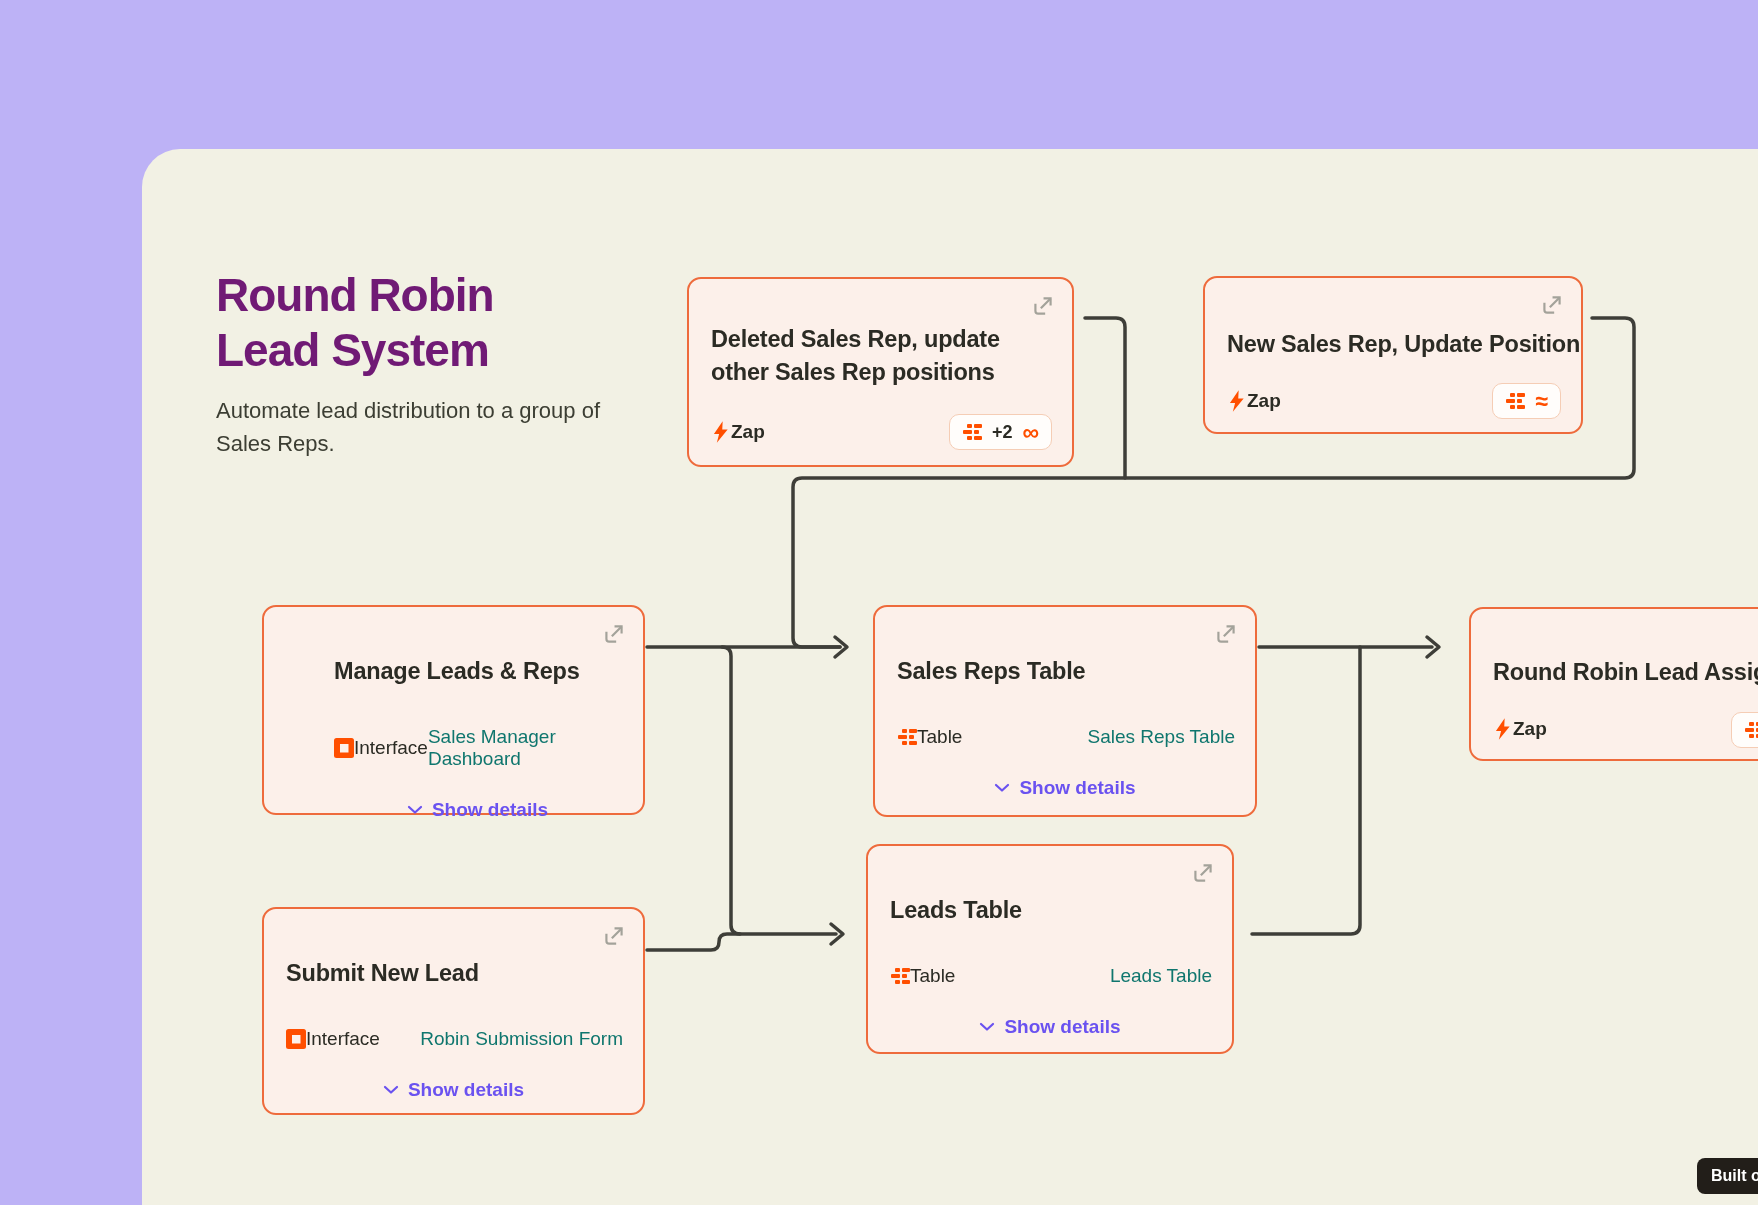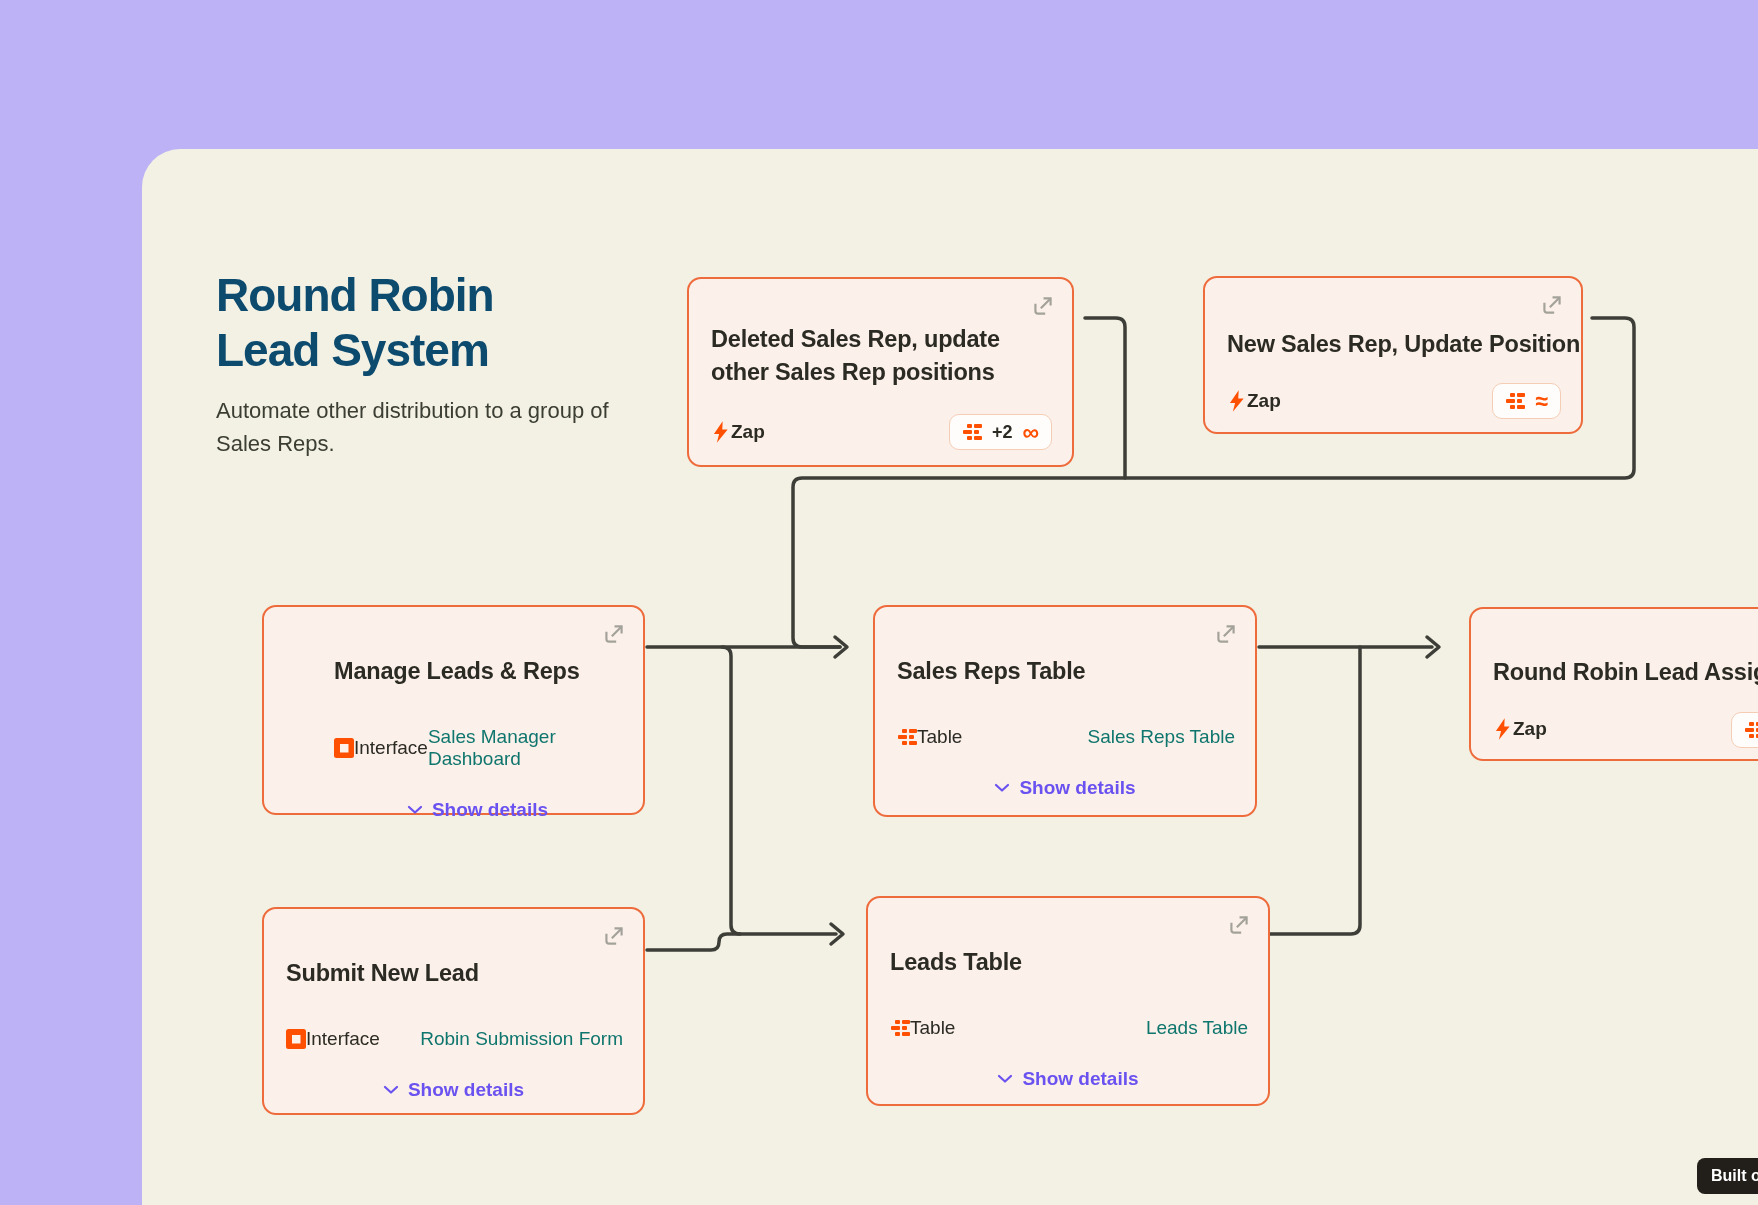--- a/index.html
+++ b/index.html
@@ -10,21 +10,21 @@
     -webkit-font-smoothing:antialiased;
   }
   .panel{
     position:absolute;left:142px;top:149px;right:0;bottom:0;
     background:#F2F1E4;border-top-left-radius:38px;
   }
   
   .header{position:absolute;left:216px;top:268px;width:420px;}
   .header h1{
     margin:0;width:330px;font-size:46px;line-height:1.2;font-weight:700;
-    color:#0c4a6e;letter-spacing:-1px;
+    color:#701a75;letter-spacing:-1px;
   }
   .header p{
     margin:16px 0 0 0;width:400px;font-size:22px;line-height:1.5;
     color:#3C3E33;font-weight:400;
   }
   
   svg.wires{position:absolute;left:0;top:0;}
   .wire{fill:none;stroke:#3E3E38;stroke-width:3.5;stroke-linecap:round;stroke-linejoin:round;}
   
   .card{
@@ -89,21 +89,21 @@
     <path class="wire" d="M722 647 Q731 647 731 656 V925 Q731 934 740 934 H836"></path>
     <path class="wire" d="M647 950 H711 Q719 950 719 942 Q719 934 727 934 H740"></path>
     <path class="wire" d="M831 924 L843 934 L831 944"></path>
     <path class="wire" d="M1259 647 H1432"></path>
     <path class="wire" d="M1427 637 L1439 647 L1427 657"></path>
     <path class="wire" d="M1252 934 H1351 Q1360 934 1360 925 V647"></path>
   </svg>
 
   <div class="header">
     <h1>Round Robin Lead System</h1>
-    <p>Automate other distribution to a group of Sales Reps.</p>
+    <p>Automate lead distribution to a group of Sales Reps.</p>
   </div>
 
   <div class="card card--zap stacked" style="left:687px;top:277px;width:387px;height:190px;">
     <span class="expand">
       <svg viewBox="0 0 24 24" width="26" height="26" fill="none" stroke="#A3A29A" stroke-width="2">
         <path d="M5 10v6.5A2.5 2.5 0 0 0 7.5 19H14"></path>
           <path d="M10 14 19 5"></path>
           <path d="M12.5 5H19v6.5"></path>
       </svg>
     </span>
@@ -269,21 +269,21 @@
       <span class="value">Robin Submission Form</span>
     </div>
     <div class="details">
       <svg viewBox="0 0 16 10" width="16" height="10">
         <path d="M2 2l6 5.5L14 2" stroke="#6A52F0" stroke-width="2.2" fill="none" stroke-linecap="round" stroke-linejoin="round"></path>
       </svg>
       <span>Show details</span>
     </div>
   </div>
 
-  <div class="card" style="left:866px;top:896px;width:404px;height:210px;">
+  <div class="card" style="left:866px;top:844px;width:368px;height:210px;">
     <span class="expand">
       <svg viewBox="0 0 24 24" width="26" height="26" fill="none" stroke="#A3A29A" stroke-width="2">
         <path d="M5 10v6.5A2.5 2.5 0 0 0 7.5 19H14"></path>
           <path d="M10 14 19 5"></path>
           <path d="M12.5 5H19v6.5"></path>
       </svg>
     </span>
     <div class="card-title">Leads Table</div>
     <div class="card-row">
       <span class="app">

